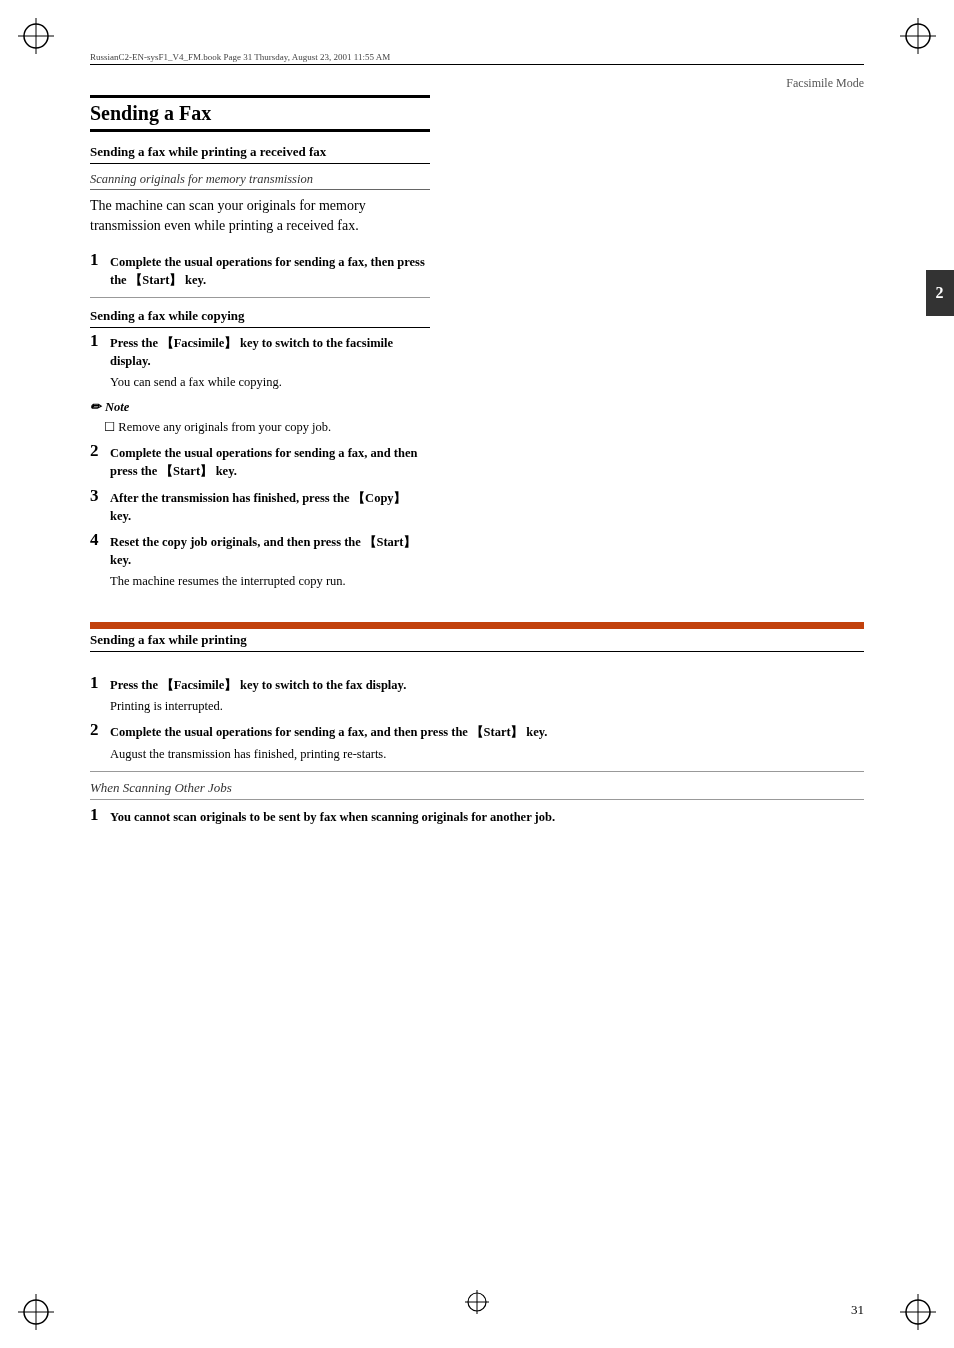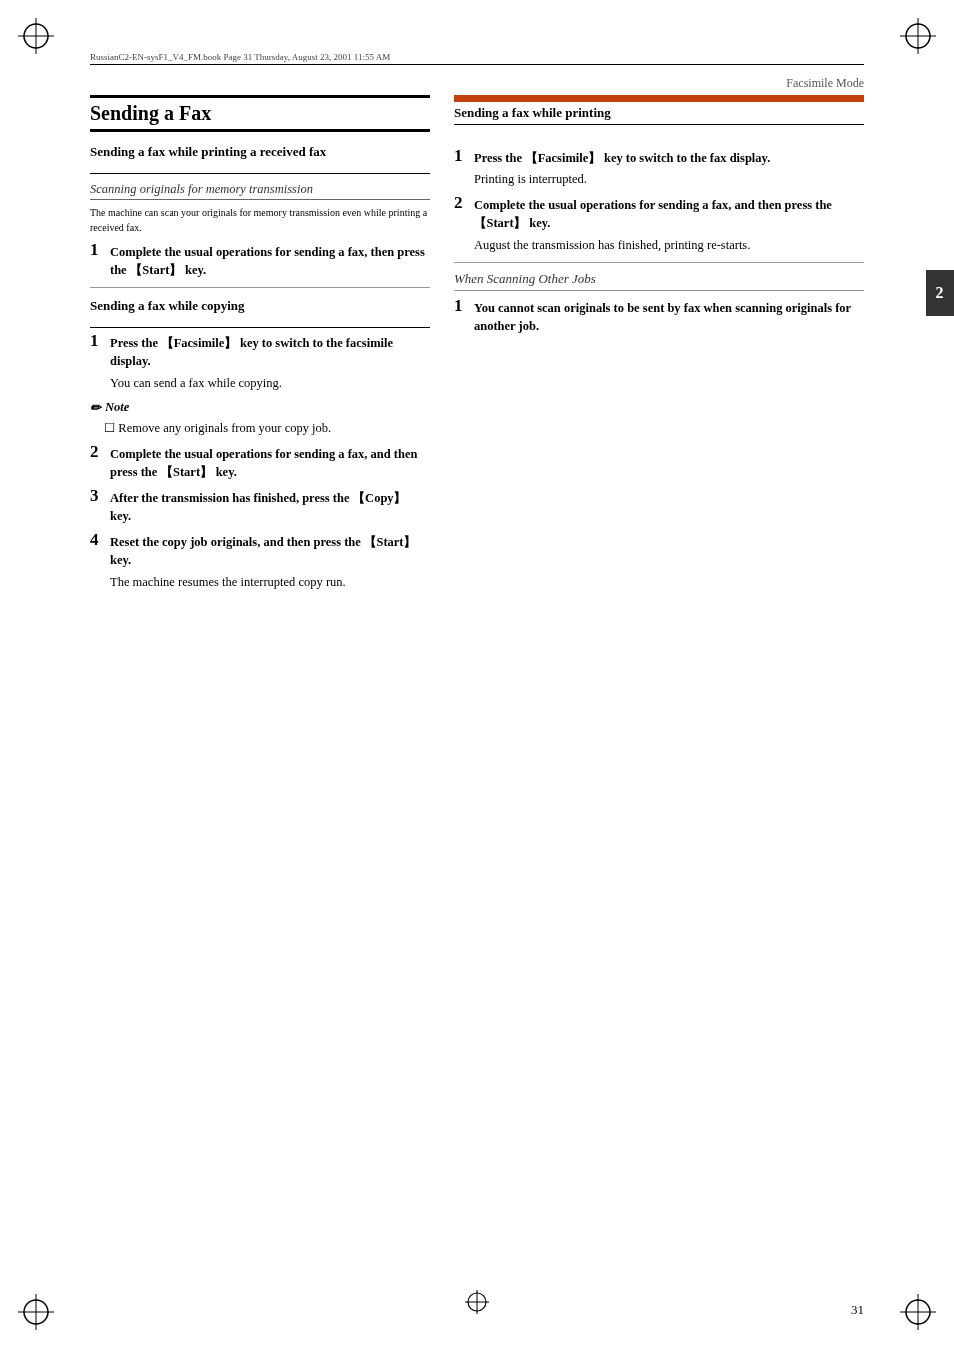--- a/index.html
+++ b/index.html
@@ -65,21 +65,21 @@
     }
 
     
     .content-area {
       position: absolute;
       top: 95px;
       left: 90px;
       right: 90px;
       bottom: 70px;
       display: flex;
-      flex-direction: row;
+      flex-direction: column;
       gap: 24px;
     }
 
     
     .col-left {
       flex: 0 0 340px;
       width: 340px;
     }
 
     
@@ -94,21 +94,21 @@
       border-top: 3px solid #000;
       border-bottom: 3px solid #000;
       padding: 4px 0;
       margin-bottom: 12px;
     }
 
     .subsection-title {
       font-size: 13px;
       font-weight: bold;
       border-bottom: 1px solid #000;
-      padding-bottom: 13px;
+      padding-bottom: 3px;
       margin-bottom: 6px;
       margin-top: 10px;
     }
 
     .subsection-title-right {
       font-size: 13px;
       font-weight: bold;
       border-top: 7px solid #c2410c;
       border-bottom: 1px solid #000;
       padding: 3px 0;
@@ -119,23 +119,23 @@
       font-size: 12.5px;
       font-style: italic;
       border-bottom: 1px solid #666;
       padding-bottom: 2px;
       margin-bottom: 6px;
       margin-top: 8px;
       color: #333;
     }
 
     .body-text {
-      font-size: 10px;
+      font-size: 14px;
       line-height: 1.45;
-      margin-bottom: 8px;
+      margin-bottom: 16px;
     }
 
     
     .step {
       display: flex;
       align-items: flex-start;
       margin-bottom: 8px;
       gap: 4px;
     }
 

